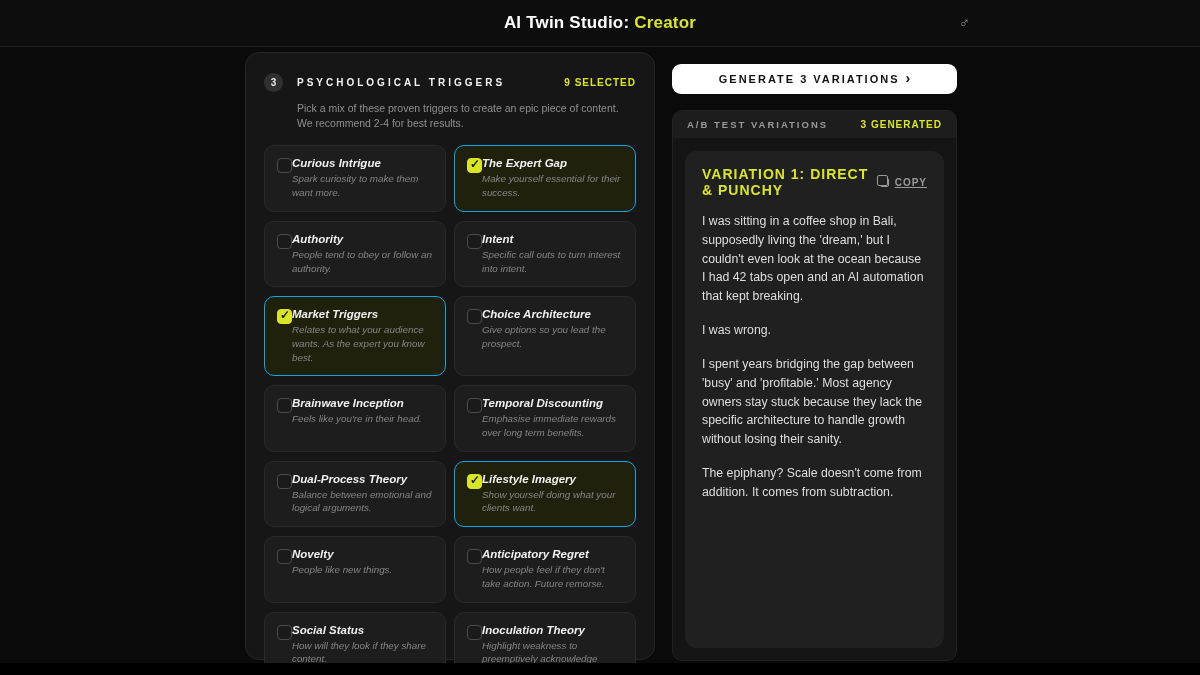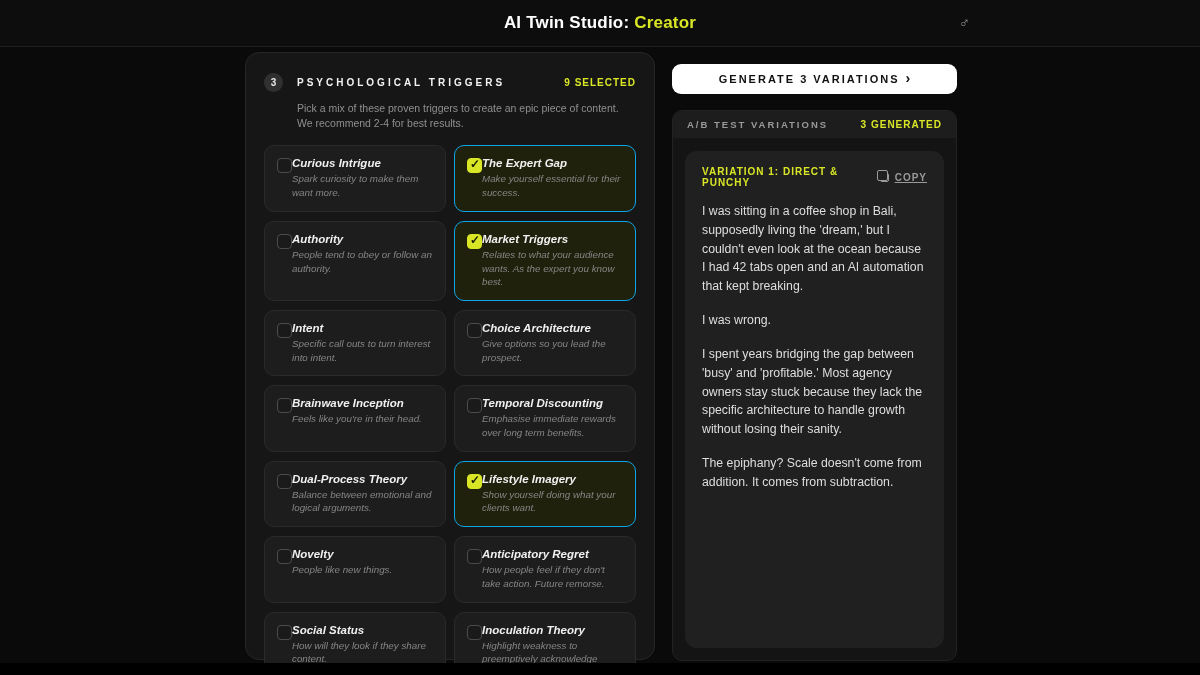--- a/index.html
+++ b/index.html
@@ -49,21 +49,21 @@
   .ab-panel { position:absolute; left:672px; top:110px; width:285px; height:551px;
               background:#141414; border:1px solid #222; border-radius:10px; overflow:hidden; }
   .ab-head { height:27px; background:#1d1d1d; display:flex; align-items:center;
              justify-content:space-between; padding:0 14px; }
   .ab-title { color:#9a9a9a; font-size:9.5px; font-weight:bold; letter-spacing:2px; }
   .ab-count { color:#d9e626; font-size:10px; font-weight:bold; letter-spacing:1px; }
 
   .var-card { margin:13px 12px; background:#202020; border-radius:12px; padding:15px 17px 18px 17px;
               height:497px; overflow:hidden; }
   .var-head { display:flex; align-items:center; justify-content:space-between; margin-bottom:14px; }
-  .var-title { color:#d9e626; font-size:10px; font-weight:bold; letter-spacing:1px; }
+  .var-title { color:#d9e626; font-size:14px; font-weight:bold; letter-spacing:1px; }
   .copy-btn { display:flex; align-items:center; gap:6px; background:none; border:none;
               color:#9a9a9a; font-family:"Liberation Sans",sans-serif; font-size:10px;
               font-weight:bold; letter-spacing:1px; cursor:pointer;text-decoration:underline; }
   .copy-icon { width:9px; height:9px; border:1.2px solid #9a9a9a; border-radius:2px; position:relative; }
   .copy-icon::before { content:""; position:absolute; left:-4px; top:-4px; width:9px; height:9px;
               border:1.2px solid #9a9a9a; border-radius:2px; background:#202020; }
   .var-body p { color:#dedede; font-size:12.3px; line-height:1.53; margin-bottom:15px; }
   .emoji-dot { color:#e8461f; font-size:13px; }
 </style>
 </head>
@@ -99,32 +99,32 @@
             <div class="tdesc">Make yourself essential for their success.</div>
           </div>
       </div>
       <div class="tcard">
         <span class="cb"></span>
         <div class="tinfo">
             <div class="tlabel">Authority</div>
             <div class="tdesc">People tend to obey or follow an authority.</div>
           </div>
       </div>
+      <div class="tcard">
+        <span class="cb"></span>
+        <div class="tinfo">
+            <div class="tlabel">Intent</div>
+            <div class="tdesc">Specific call outs to turn interest into intent.</div>
+          </div>
+      </div>
       <div class="tcard selected">
         <span class="cb"></span>
         <div class="tinfo">
             <div class="tlabel">Market Triggers</div>
             <div class="tdesc">Relates to what your audience wants. As the expert you know best.</div>
-          </div>
-      </div>
-      <div class="tcard">
-        <span class="cb"></span>
-        <div class="tinfo">
-            <div class="tlabel">Intent</div>
-            <div class="tdesc">Specific call outs to turn interest into intent.</div>
           </div>
       </div>
       <div class="tcard">
         <span class="cb"></span>
         <div class="tinfo">
             <div class="tlabel">Choice Architecture</div>
             <div class="tdesc">Give options so you lead the prospect.</div>
           </div>
       </div>
       <div class="tcard">

